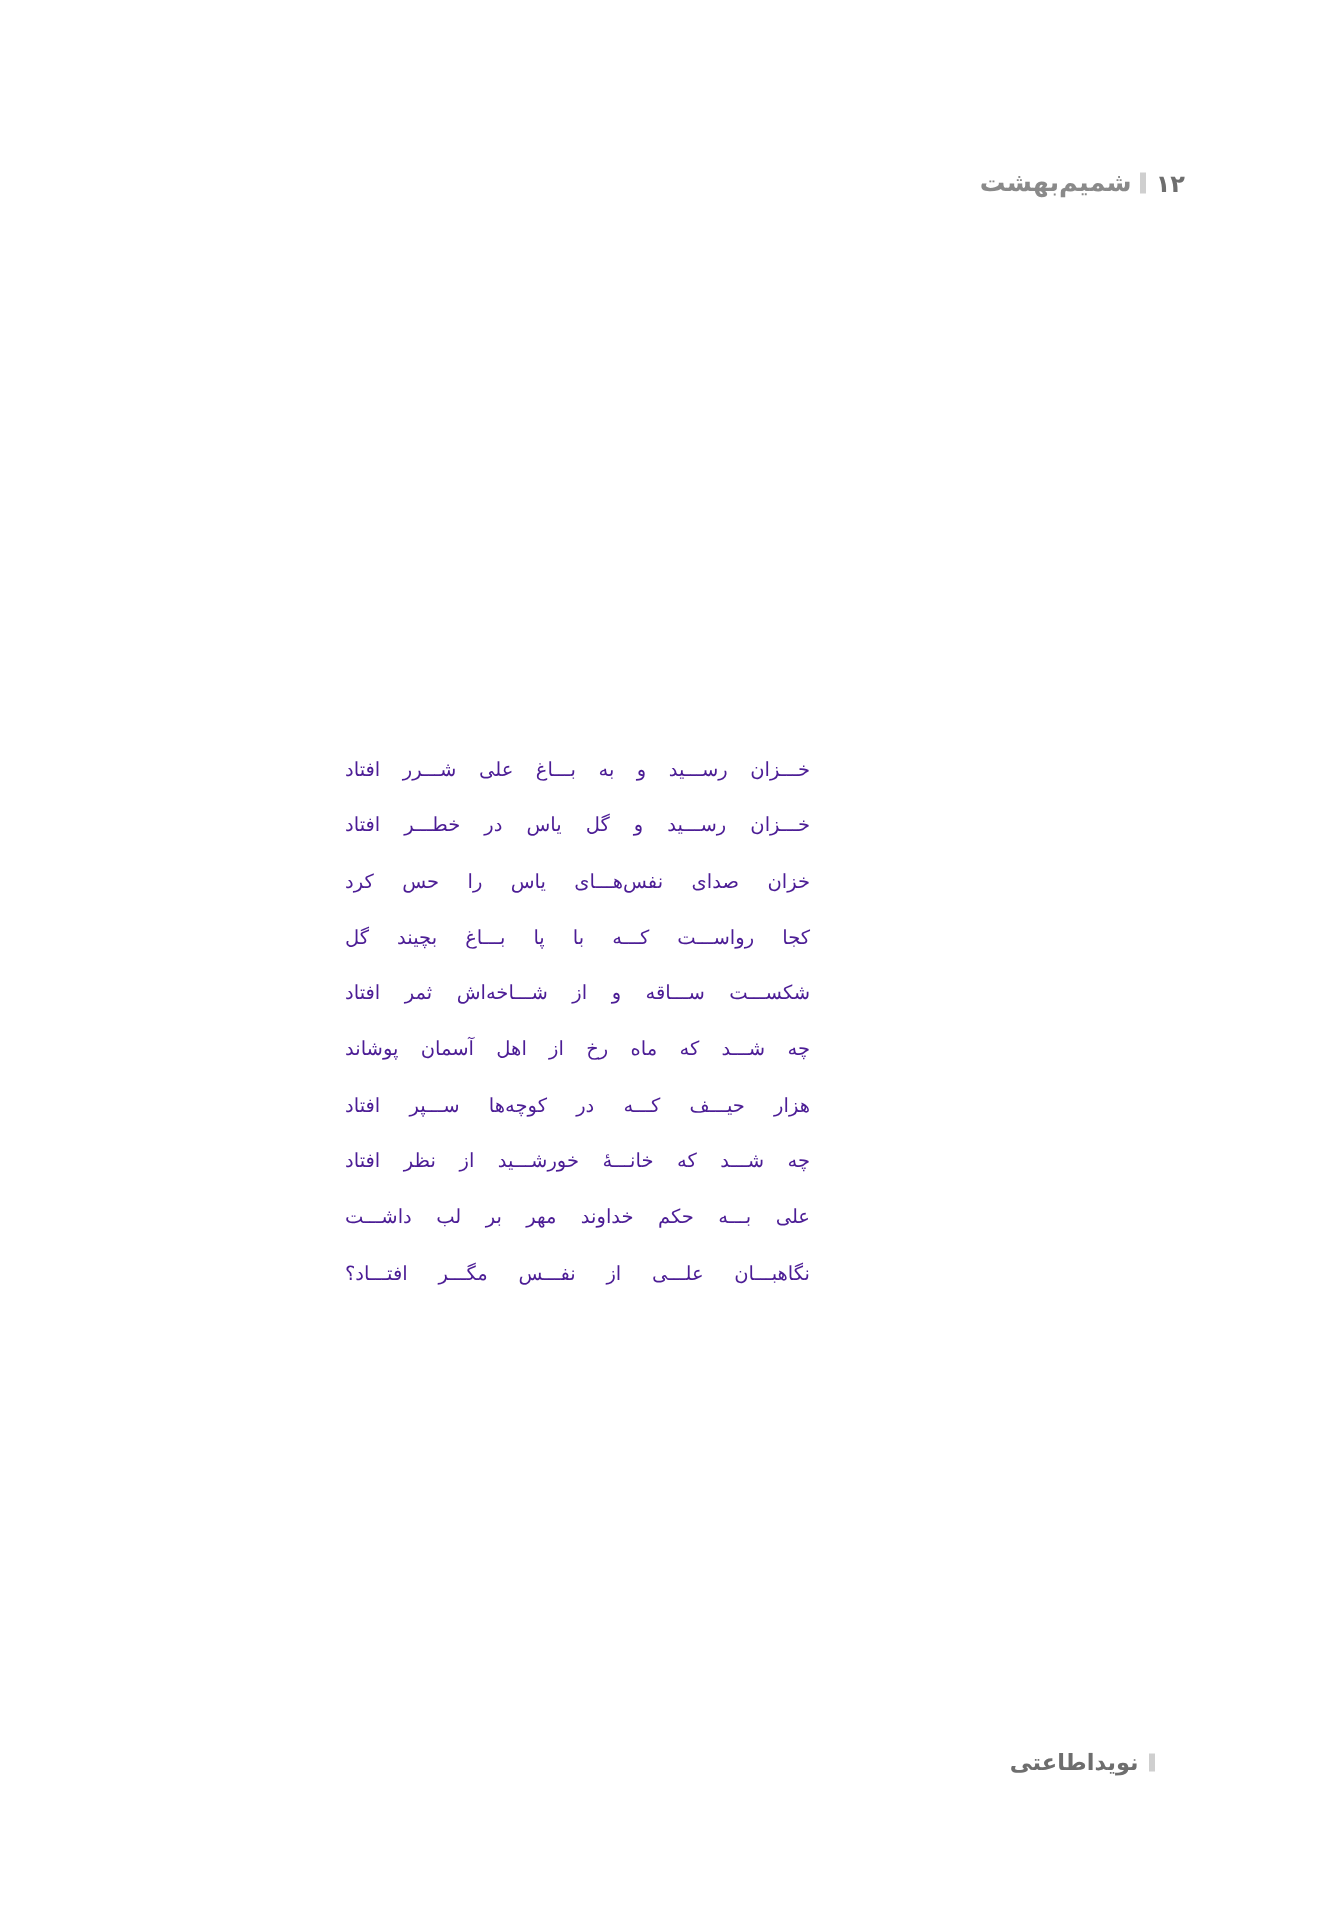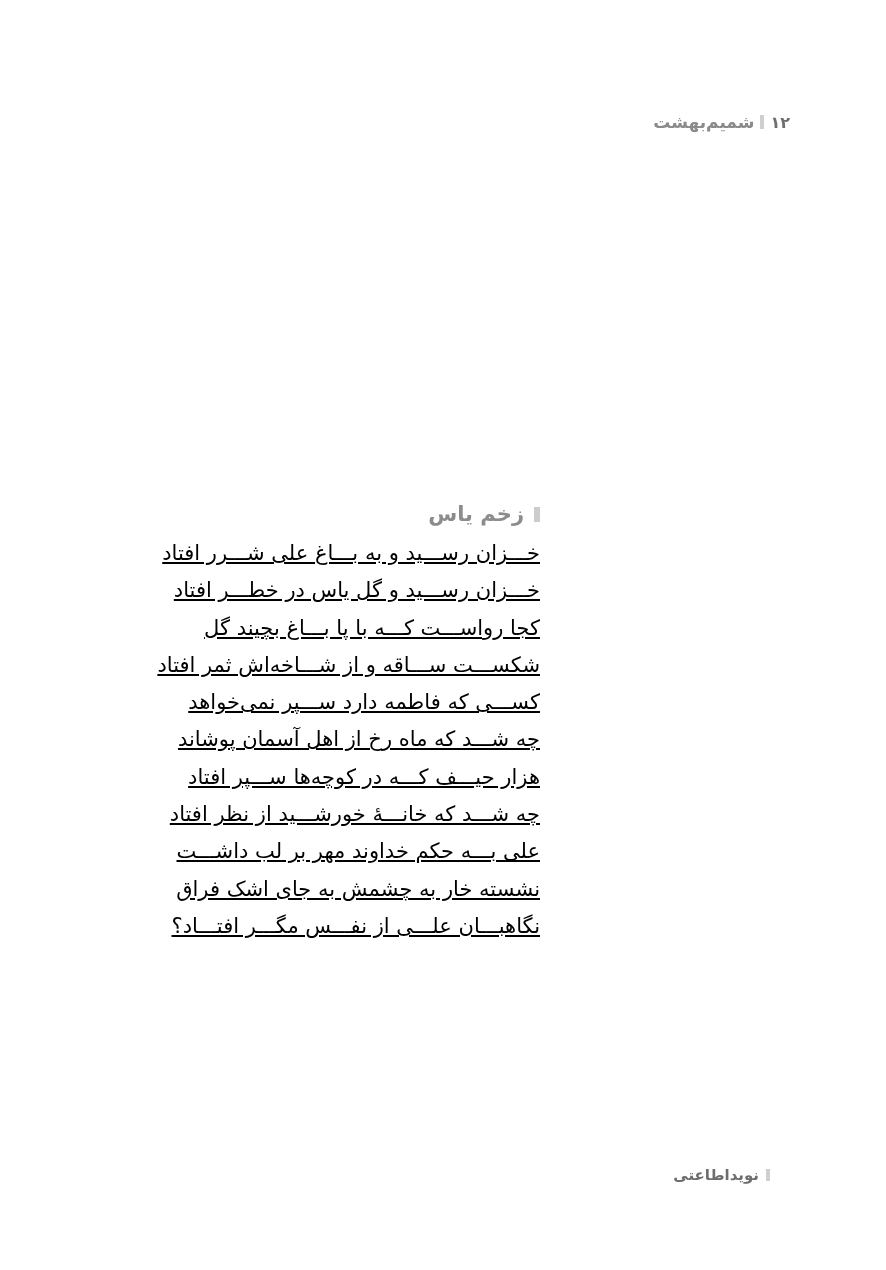--- a/index.html
+++ b/index.html
@@ -61,28 +61,27 @@
     width: 6px;
     height: 15px;
     background: #cccccc;
   }
   .verses {
     list-style: none;
     margin: 0;
     padding: 0;
   }
   .verse {
-    font-size: 21px;
-    color: #000000;
+    font-size: 13px;
+    color: #4c1d95;
     height: 37.3px;
     line-height: 37.3px;
     white-space: nowrap;
     text-align: justify;
     text-align-last: justify;
-    text-decoration: underline;
   }
   .running-footer {
     position: absolute;
     top: 1166px;
     right: 116px;
     display: flex;
     align-items: center;
     gap: 7px;
     color: #6e6e6e;
     font-size: 15px;
@@ -98,35 +97,30 @@
 </head>
 <body>
 
 <div class="running-header">
   <span class="page-num">۱۲</span>
   <span class="marker"></span>
   <span>شمیم‌بهشت</span>
 </div>
 
 <section class="poem">
-  <div class="poem-title">
-    <span class="marker"></span>
-    <span>زخم یاس</span>
-  </div>
   <ul class="verses">
     <li class="verse">خـــزان رســـید و به بـــاغ علی شـــرر افتاد</li>
     <li class="verse">خـــزان رســـید و گل یاس در خطـــر افتاد</li>
+    <li class="verse">خزان صدای نفس‌هـــای یاس را حس کرد</li>
     <li class="verse">کجا رواســـت کـــه با پا بـــاغ بچیند گل</li>
     <li class="verse">شکســـت ســـاقه و از شـــاخه‌اش ثمر افتاد</li>
-    <li class="verse">کســـی که فاطمه دارد ســـپر نمی‌خواهد</li>
     <li class="verse">چه شـــد که ماه رخ از اهل آسمان پوشاند</li>
     <li class="verse">هزار حیـــف کـــه در کوچه‌ها ســـپر افتاد</li>
     <li class="verse">چه شـــد که خانـــهٔ خورشـــید از نظر افتاد</li>
     <li class="verse">علی بـــه حکم خداوند مهر بر لب داشـــت</li>
-    <li class="verse">نشسته خار به چشمش به جای اشک فراق</li>
     <li class="verse">نگاهبـــان علـــی از نفـــس مگـــر افتـــاد؟</li>
   </ul>
 </section>
 
 <div class="running-footer">
   <span class="marker"></span>
   <span>نویداطاعتی</span>
 </div>
 
 </body></html>

